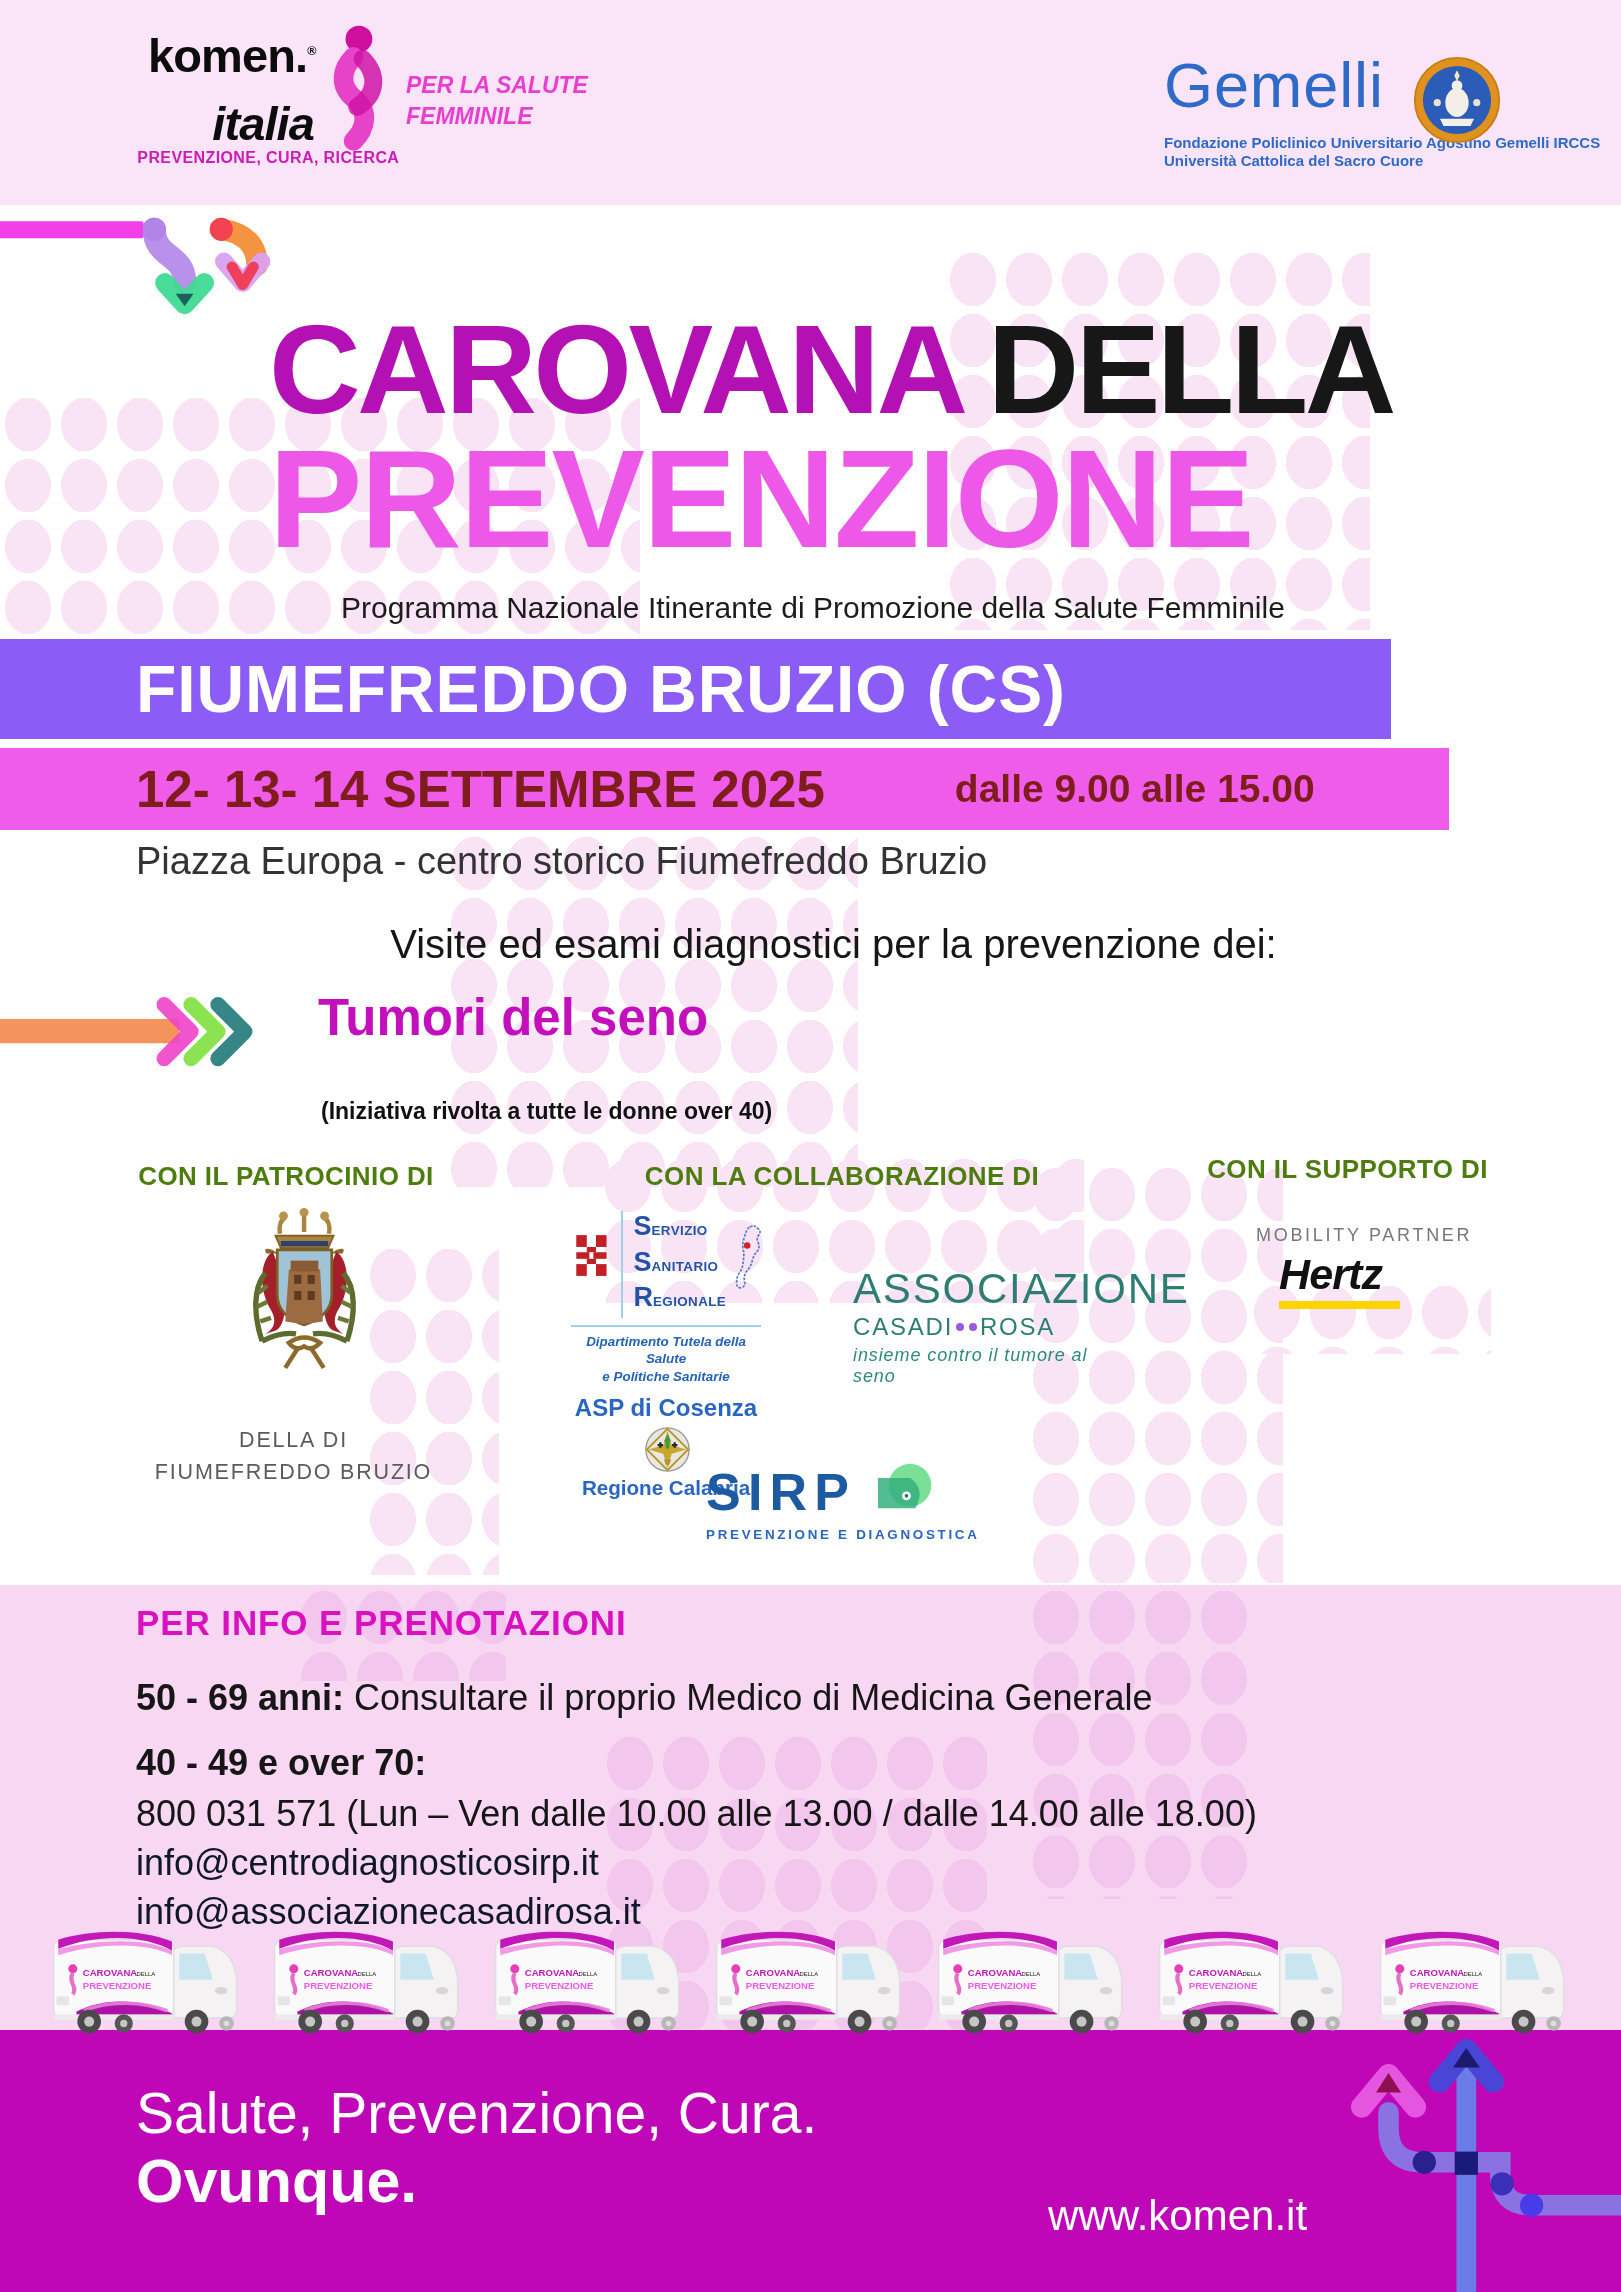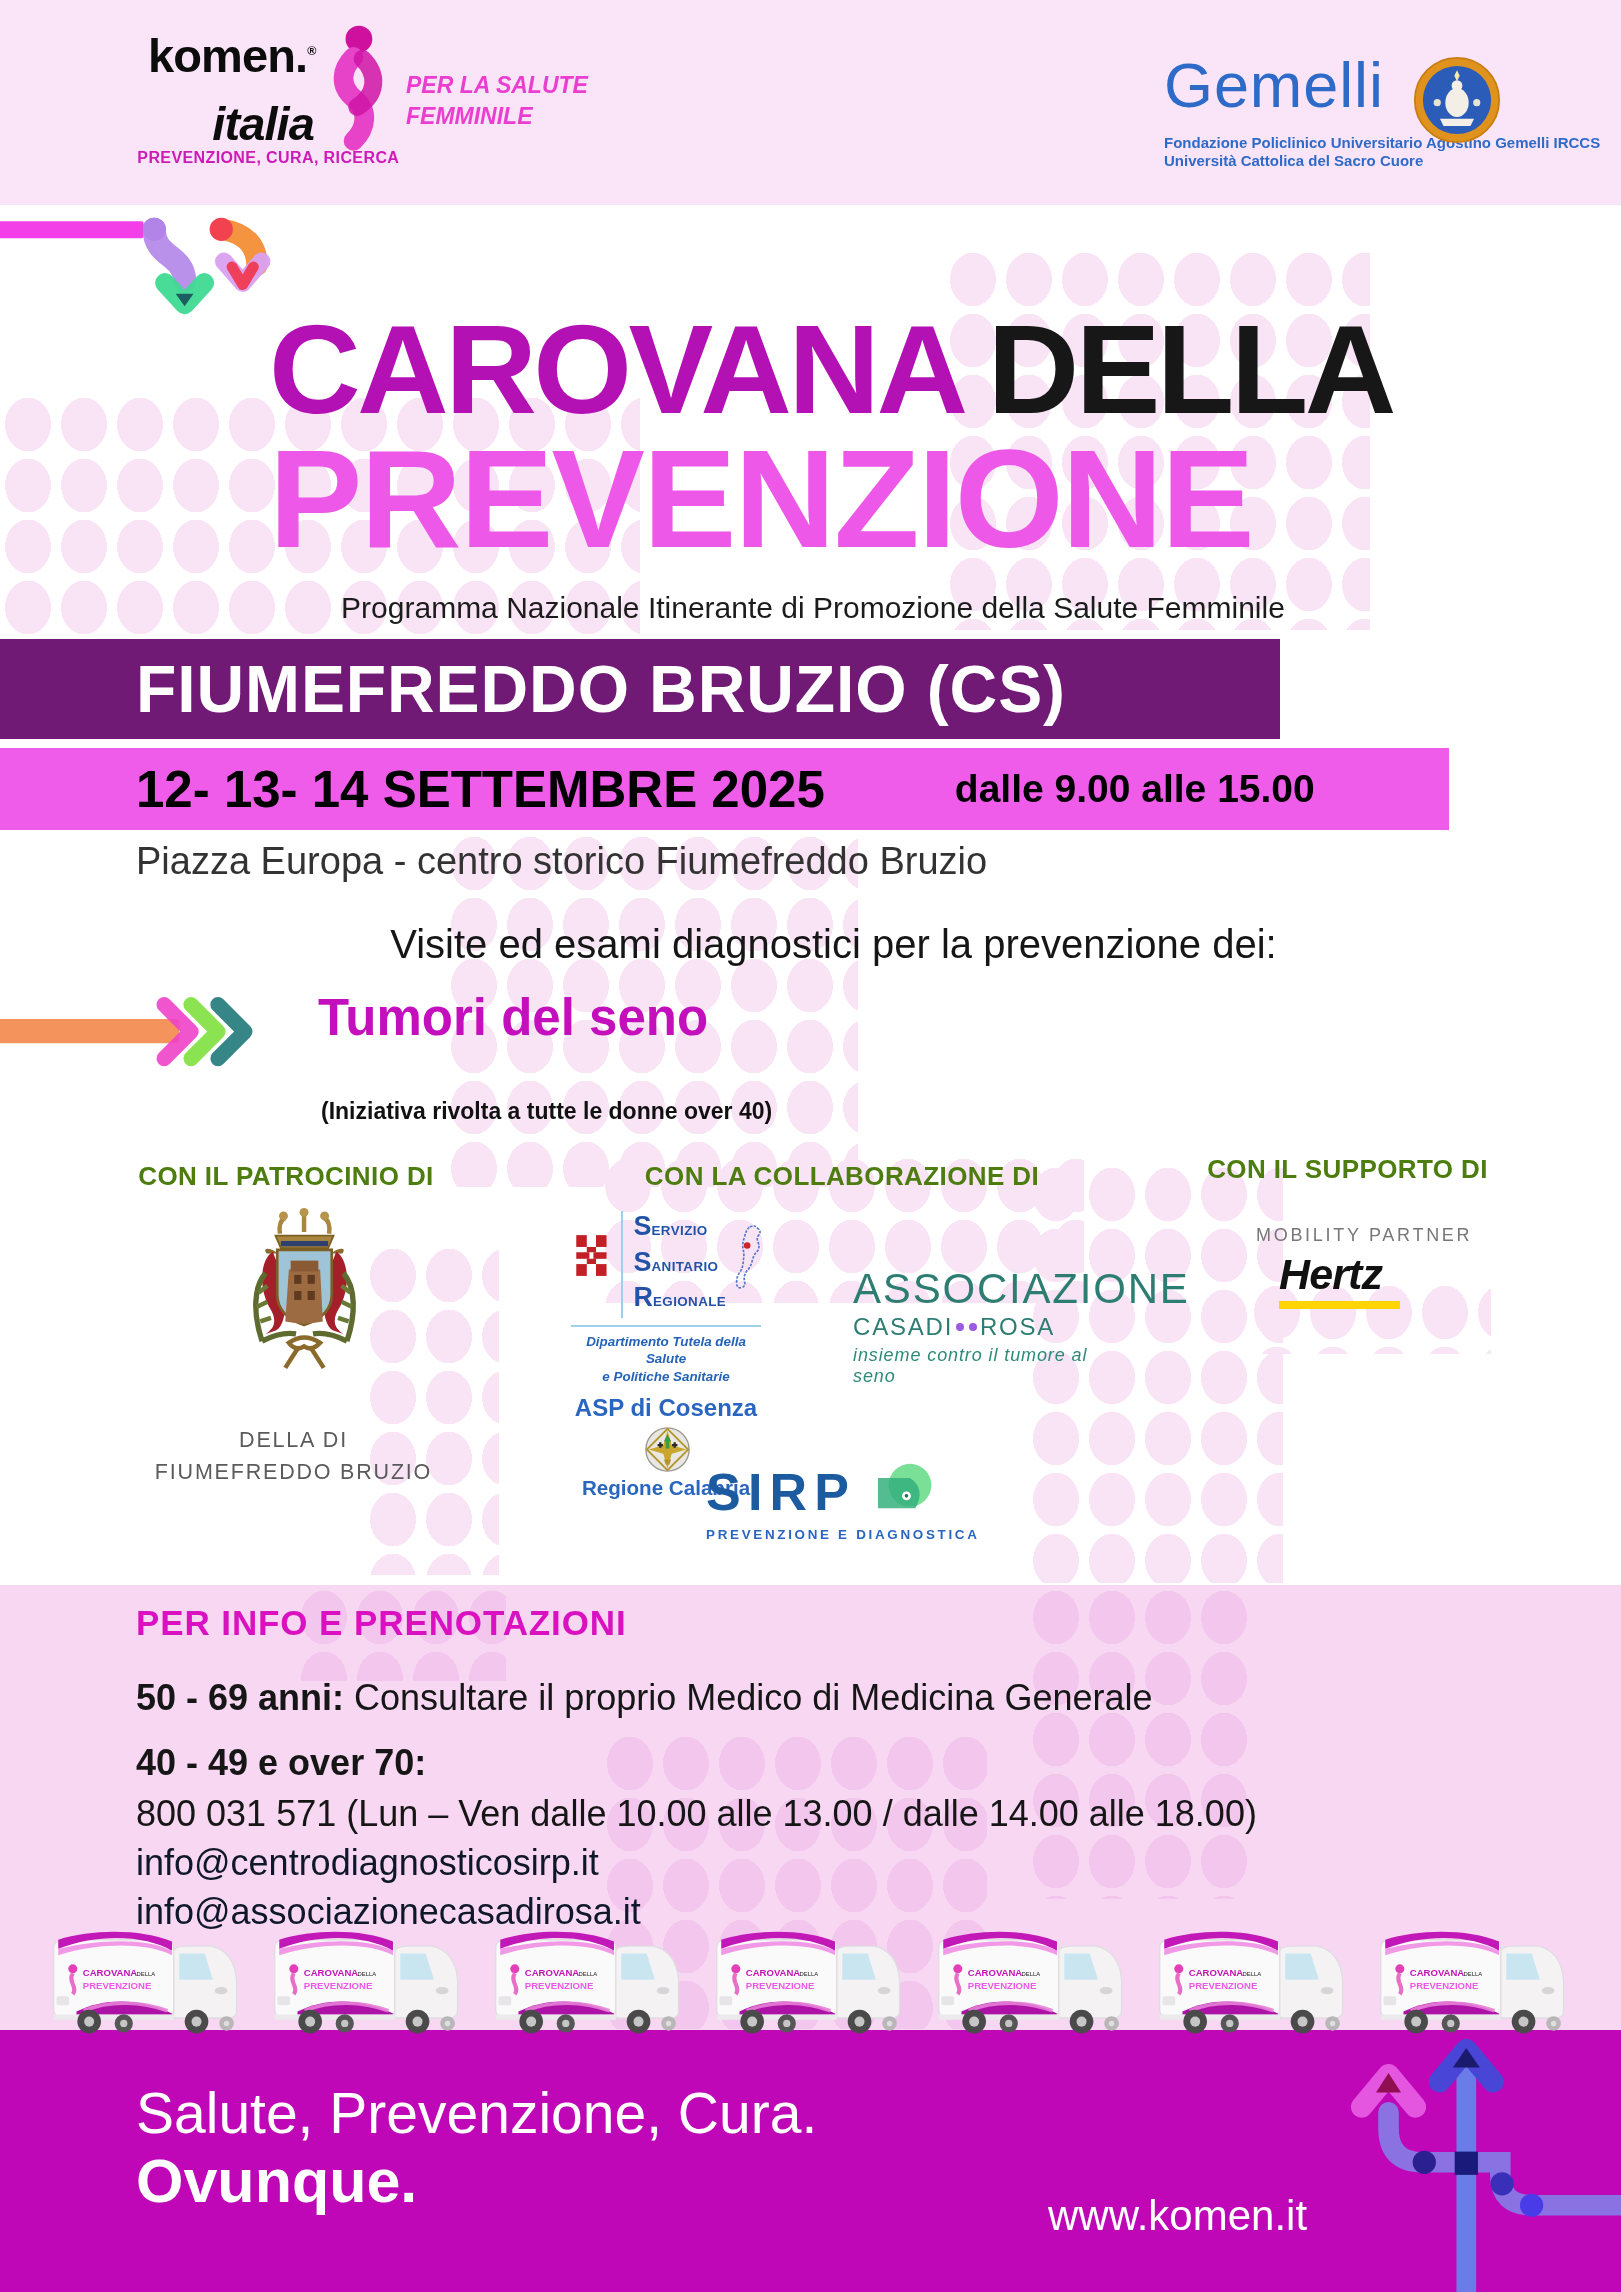--- a/index.html
+++ b/index.html
@@ -46,24 +46,24 @@
   .deco-tl{ position:absolute; left:0; top:215px; z-index:3; }
   .deco-br{ position:absolute; left:1317px; top:2030px; z-index:3; }
   
   .title{ position:absolute; left:269px; top:306px; width:1088px; z-index:5; }
   .title .l1{ font-size:127px; font-weight:800; letter-spacing:-3.6px; line-height:1.0; white-space:nowrap; }
   .title .l1 .w1{ color:#b411b4; margin-right:23px; }
   .title .l1 .w2{ color:#171717; font-weight:700; }
   .title .l2{ font-size:140px; font-weight:800; letter-spacing:-1.8px; line-height:1.0; color:#ee58e8; white-space:nowrap; margin-top:-3.6px; }
   .title .sub{ margin-top:21.5px; text-align:center; font-size:30px; color:#1c1c1c; }
   
-  .banner1{ position:absolute; left:0; top:639px; width:1280px; height:100px; background:#701a75; z-index:5;
+  .banner1{ position:absolute; left:0; top:639px; width:1391px; height:100px; background:#8b5cf6; z-index:5;
     display:flex; align-items:center; padding-left:136px; color:#fff; font-size:66px; font-weight:800; letter-spacing:0.9px; white-space:nowrap;}
   .banner2{ position:absolute; left:0; top:748px; width:1449px; height:82px; background:#ee5ce9; z-index:5;
-    display:flex; align-items:center; padding-left:136px; color:#000000; white-space:nowrap;text-align:right;}
+    display:flex; align-items:center; padding-left:136px; color:#7f1d1d; white-space:nowrap;text-align:right;}
   .banner2 .date{ font-size:51px; font-weight:800; }
   .banner2 .time{ font-size:39px; font-weight:800; margin-left:130px; }
   .piazza{ position:absolute; left:136px; top:840px; font-size:38px; color:#333; z-index:5; }
   
   .visite{ position:absolute; left:278px; top:922px; width:1111px; text-align:center; font-size:40px; font-weight:300; color:#161616; z-index:5;}
   .tumori{ position:absolute; left:318px; top:988px; font-size:51px; font-weight:800; color:#c410bc; z-index:5; }
   .iniziativa{ position:absolute; left:321px; top:1098px; font-size:23px; font-weight:700; color:#111; z-index:5; }
   .chev{ position:absolute; left:0; top:992px; z-index:4; }
   
   .colhead{ position:absolute; font-size:26px; font-weight:700; color:#4d7c0f; letter-spacing:0.4px; text-align:center; z-index:5; }

